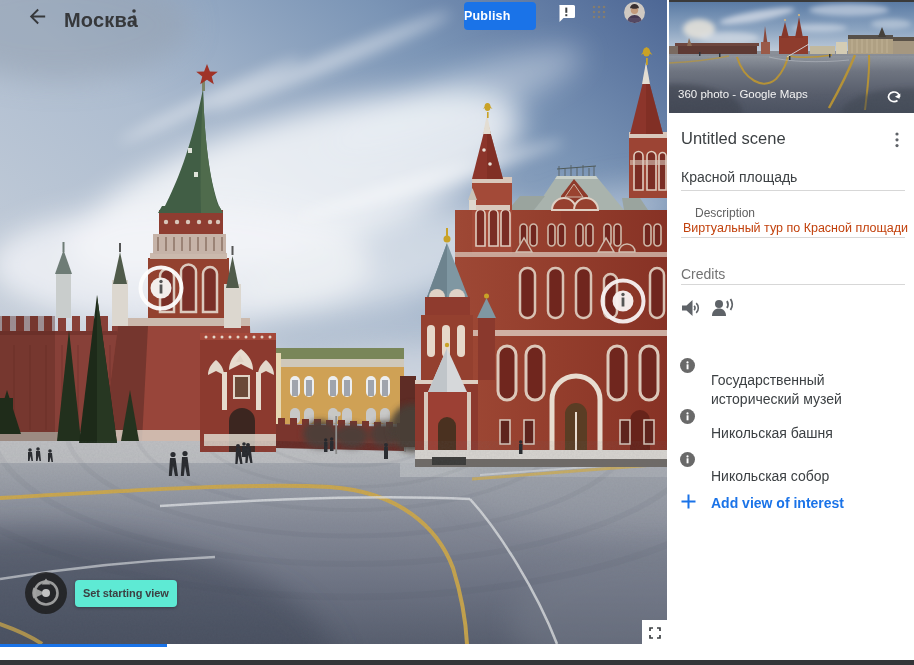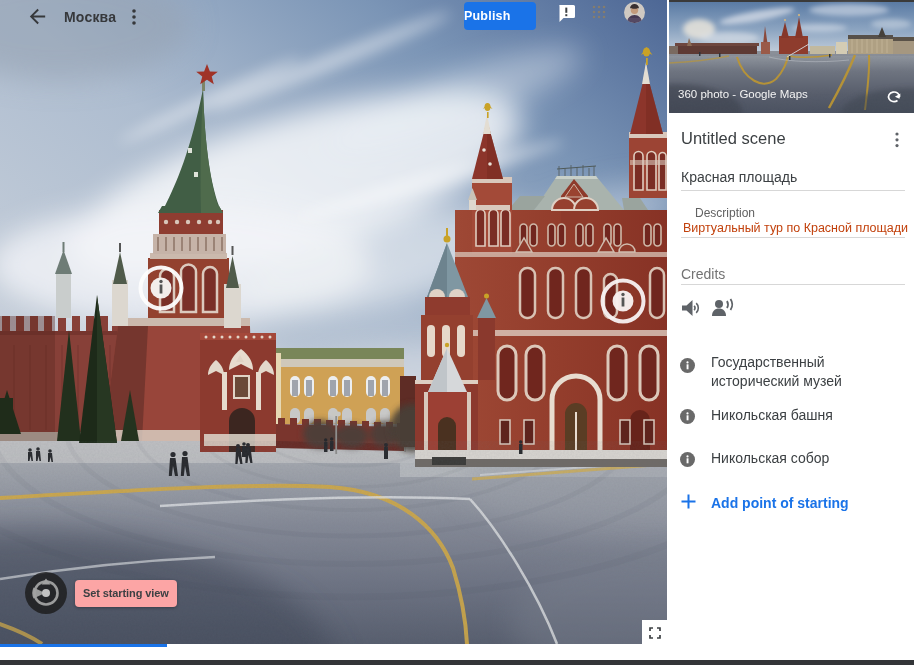--- a/index.html
+++ b/index.html
@@ -3,43 +3,43 @@
 <meta charset="utf-8">
 <style>
   html,body{margin:0;padding:0;width:914px;height:665px;overflow:hidden;background:#fff;
     font-family:"Liberation Sans",sans-serif;}
   #pano{position:absolute;left:0;top:0;width:667px;height:644px;}
   #progress{position:absolute;left:0;top:644px;width:167px;height:3px;background:#1a73e8;}
   #blackbar{position:absolute;left:0;top:660px;width:914px;height:5px;background:#333538;}
   #sidebar{position:absolute;left:667px;top:0;width:285px;height:660px;background:#fff;}
   .hdr{position:absolute;top:0;left:0;width:667px;height:32px;}
   .backarrow{position:absolute;left:26px;top:5px;width:23px;height:23px;}
-  .title{position:absolute;left:64px;top:9px;font-size:14px;font-weight:bold;color:#36383b;letter-spacing:.2px;}
+  .title{position:absolute;left:64px;top:9px;font-size:20px;font-weight:bold;color:#36383b;letter-spacing:.2px;}
   .hdots{position:absolute;left:122px;top:5px;width:24px;height:24px;}
   .publish{position:absolute;left:464px;top:2px;width:72px;height:28px;background:#1a73e8;border-radius:4px;
     color:#fff;font-size:12.5px;font-weight:bold;line-height:28px;letter-spacing:.2px;}
   .marker{position:absolute;width:46px;height:46px;}
-  .setview{position:absolute;left:75px;top:580px;height:27px;background:#fca5a5;border-radius:4px;
+  .setview{position:absolute;left:75px;top:580px;height:27px;background:#5eead4;border-radius:4px;
     box-shadow:0 1px 3px rgba(0,0,0,.3);font-size:11px;font-weight:bold;color:#3c4043;
     line-height:27px;padding:0 8px;letter-spacing:-0.1px;}
   .fsbox{position:absolute;left:642px;top:620px;width:25px;height:24px;background:#fff;}
   .thumbwrap{position:absolute;left:2px;top:0px;width:245px;height:113px;}
   .scenetitle{position:absolute;left:14px;top:129px;font-size:16.5px;color:#3c4043;}
   .sdots{position:absolute;left:218px;top:128px;width:24px;height:24px;}
   .f1{position:absolute;left:14px;top:169px;font-size:14px;color:#3c4043;white-space:nowrap;}
   .u1{position:absolute;left:14px;top:190px;width:224px;height:1px;background:#d7d7d7;}
   .lbl{position:absolute;left:28px;top:206px;font-size:12px;color:#616161;}
   .f2{position:absolute;left:16px;top:221px;font-size:12.5px;color:#c2410c;white-space:nowrap;}
   .u2{position:absolute;left:14px;top:237px;width:224px;height:1px;background:#d7d7d7;}
   .credits{position:absolute;left:14px;top:266px;font-size:14px;color:#737373;}
   .u3{position:absolute;left:14px;top:284px;width:224px;height:1px;background:#d7d7d7;}
   .aud{position:absolute;left:14px;top:298px;width:120px;height:20px;}
   .li{position:absolute;left:13px;width:230px;}
   .li .ico{position:absolute;left:0;top:0;width:15px;height:15px;}
-  .li .txt{position:absolute;left:31px;top:0px;font-size:14px;color:#3c4043;line-height:19px;}
+  .li .txt{position:absolute;left:31px;top:18px;font-size:14px;color:#3c4043;line-height:19px;}
   .addpoi{position:absolute;left:13px;top:493px;width:230px;height:22px;}
   .addpoi .txt{position:absolute;left:31px;top:2px;font-size:14px;font-weight:bold;color:#1a73e8;}
 </style>
 </head>
 <body>
 <div id="pano">
 <svg width="667" height="644" viewBox="0 0 667 644">
   <defs>
     <linearGradient id="sky" x1="0" y1="0.9" x2="1" y2="0">
       <stop offset="0" stop-color="#ccd3dc"></stop>
@@ -650,21 +650,21 @@
     </svg>
   </div>
   <div class="scenetitle">Untitled scene</div>
   <svg class="sdots" viewBox="0 0 24 24">
       <g fill="#5f6368">
         <circle cx="12" cy="6" r="1.6"></circle>
         <circle cx="12" cy="11.8" r="1.6"></circle>
         <circle cx="12" cy="17.6" r="1.6"></circle>
       </g>
     </svg>
-  <div class="f1">Красная площадь</div>
+  <div class="f1">Красной площадь</div>
   <div class="u1"></div>
   <div class="lbl">Description</div>
   <div class="f2">Виртуальный тур по Красной площади</div>
   <div class="u2"></div>
   <div class="credits">Credits</div>
   <div class="u3"></div>
   <svg class="aud" viewBox="0 0 120 20">
     <g fill="#5f6368">
       <path d="M1,7.5 h4.5 l6,-5.5 v16 l-6,-5.5 h-4.5 Z"></path>
       <path d="M13.2,7.8 a3.6,3.6 0 0 1 0,4.4" fill="none" stroke="#5f6368" stroke-width="1.6"></path>
@@ -700,15 +700,15 @@
         <circle cx="7.5" cy="4.4" r="1.1" fill="#fff"></circle>
       </svg>
     <div class="txt">Никольская собор</div>
   </div>
   <div class="addpoi">
     <svg style="position:absolute;left:0;top:0" width="17" height="17" viewBox="0 0 17 17">
         <g stroke="#1a73e8" stroke-width="2">
           <path d="M8.5,1.5 V15.5 M1.5,8.5 H15.5"></path>
         </g>
       </svg>
-    <div class="txt">Add point of starting</div>
+    <div class="txt">Add view of interest</div>
   </div>
 </div>
 
 </body></html>

